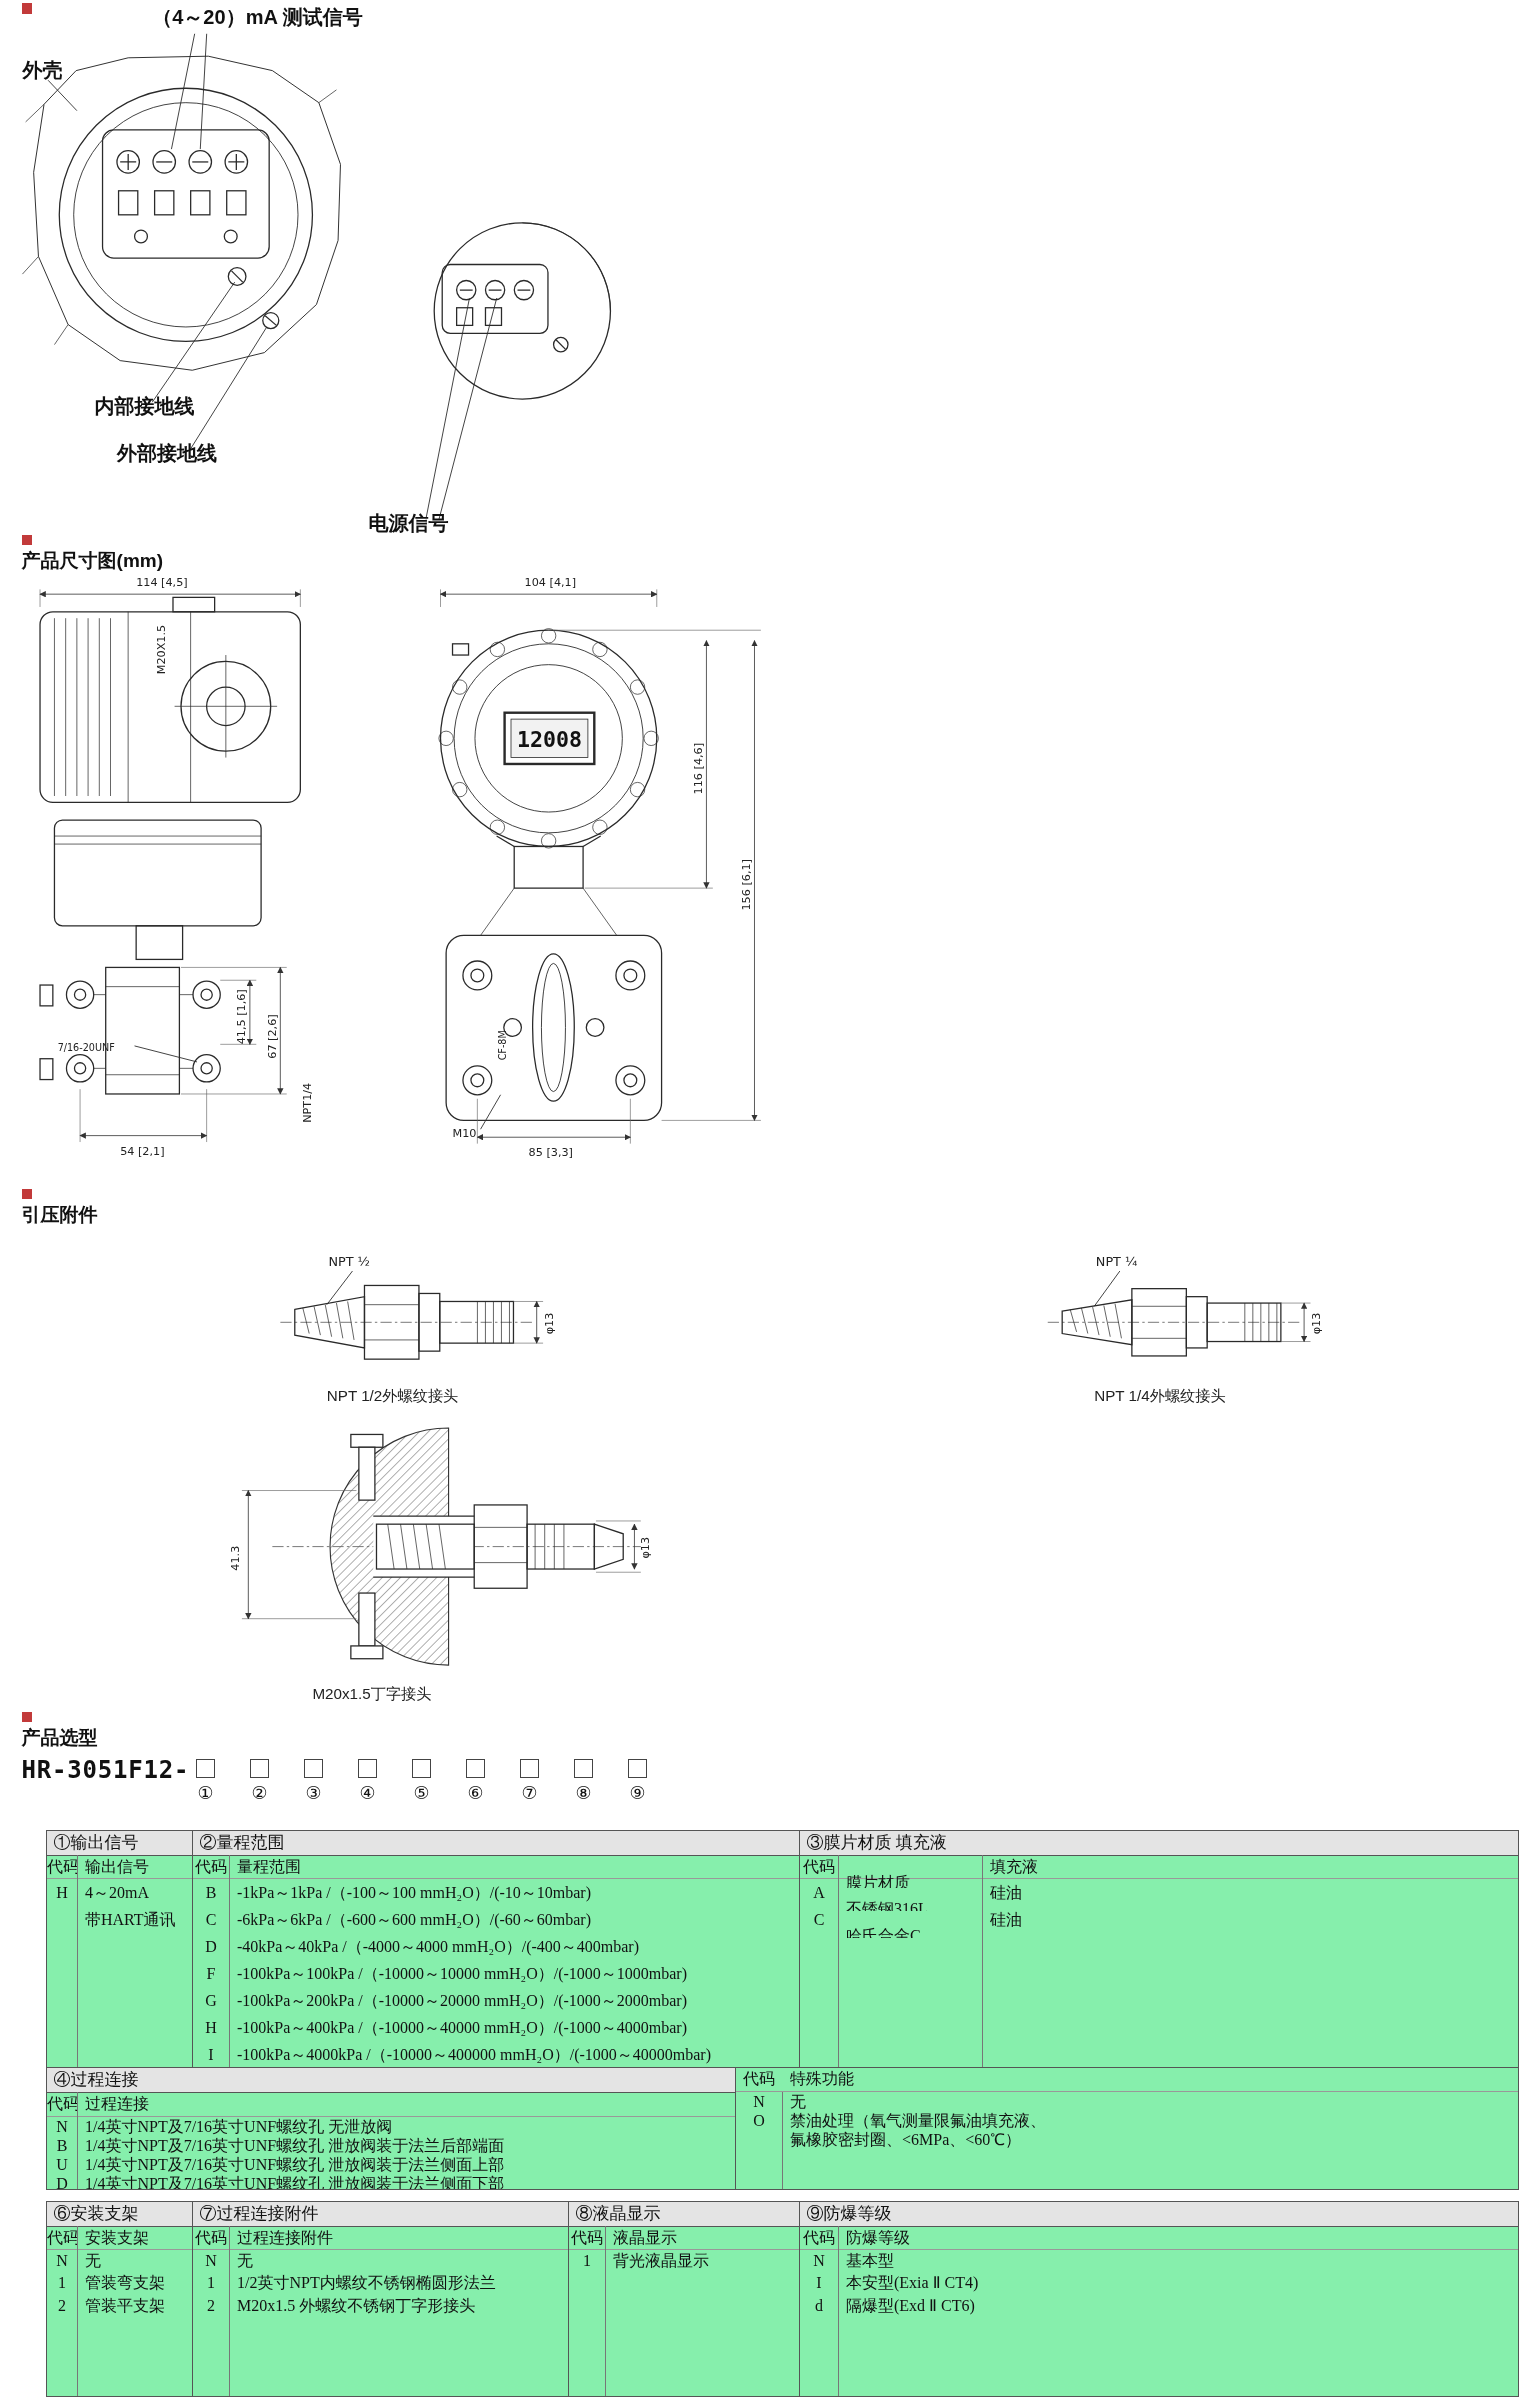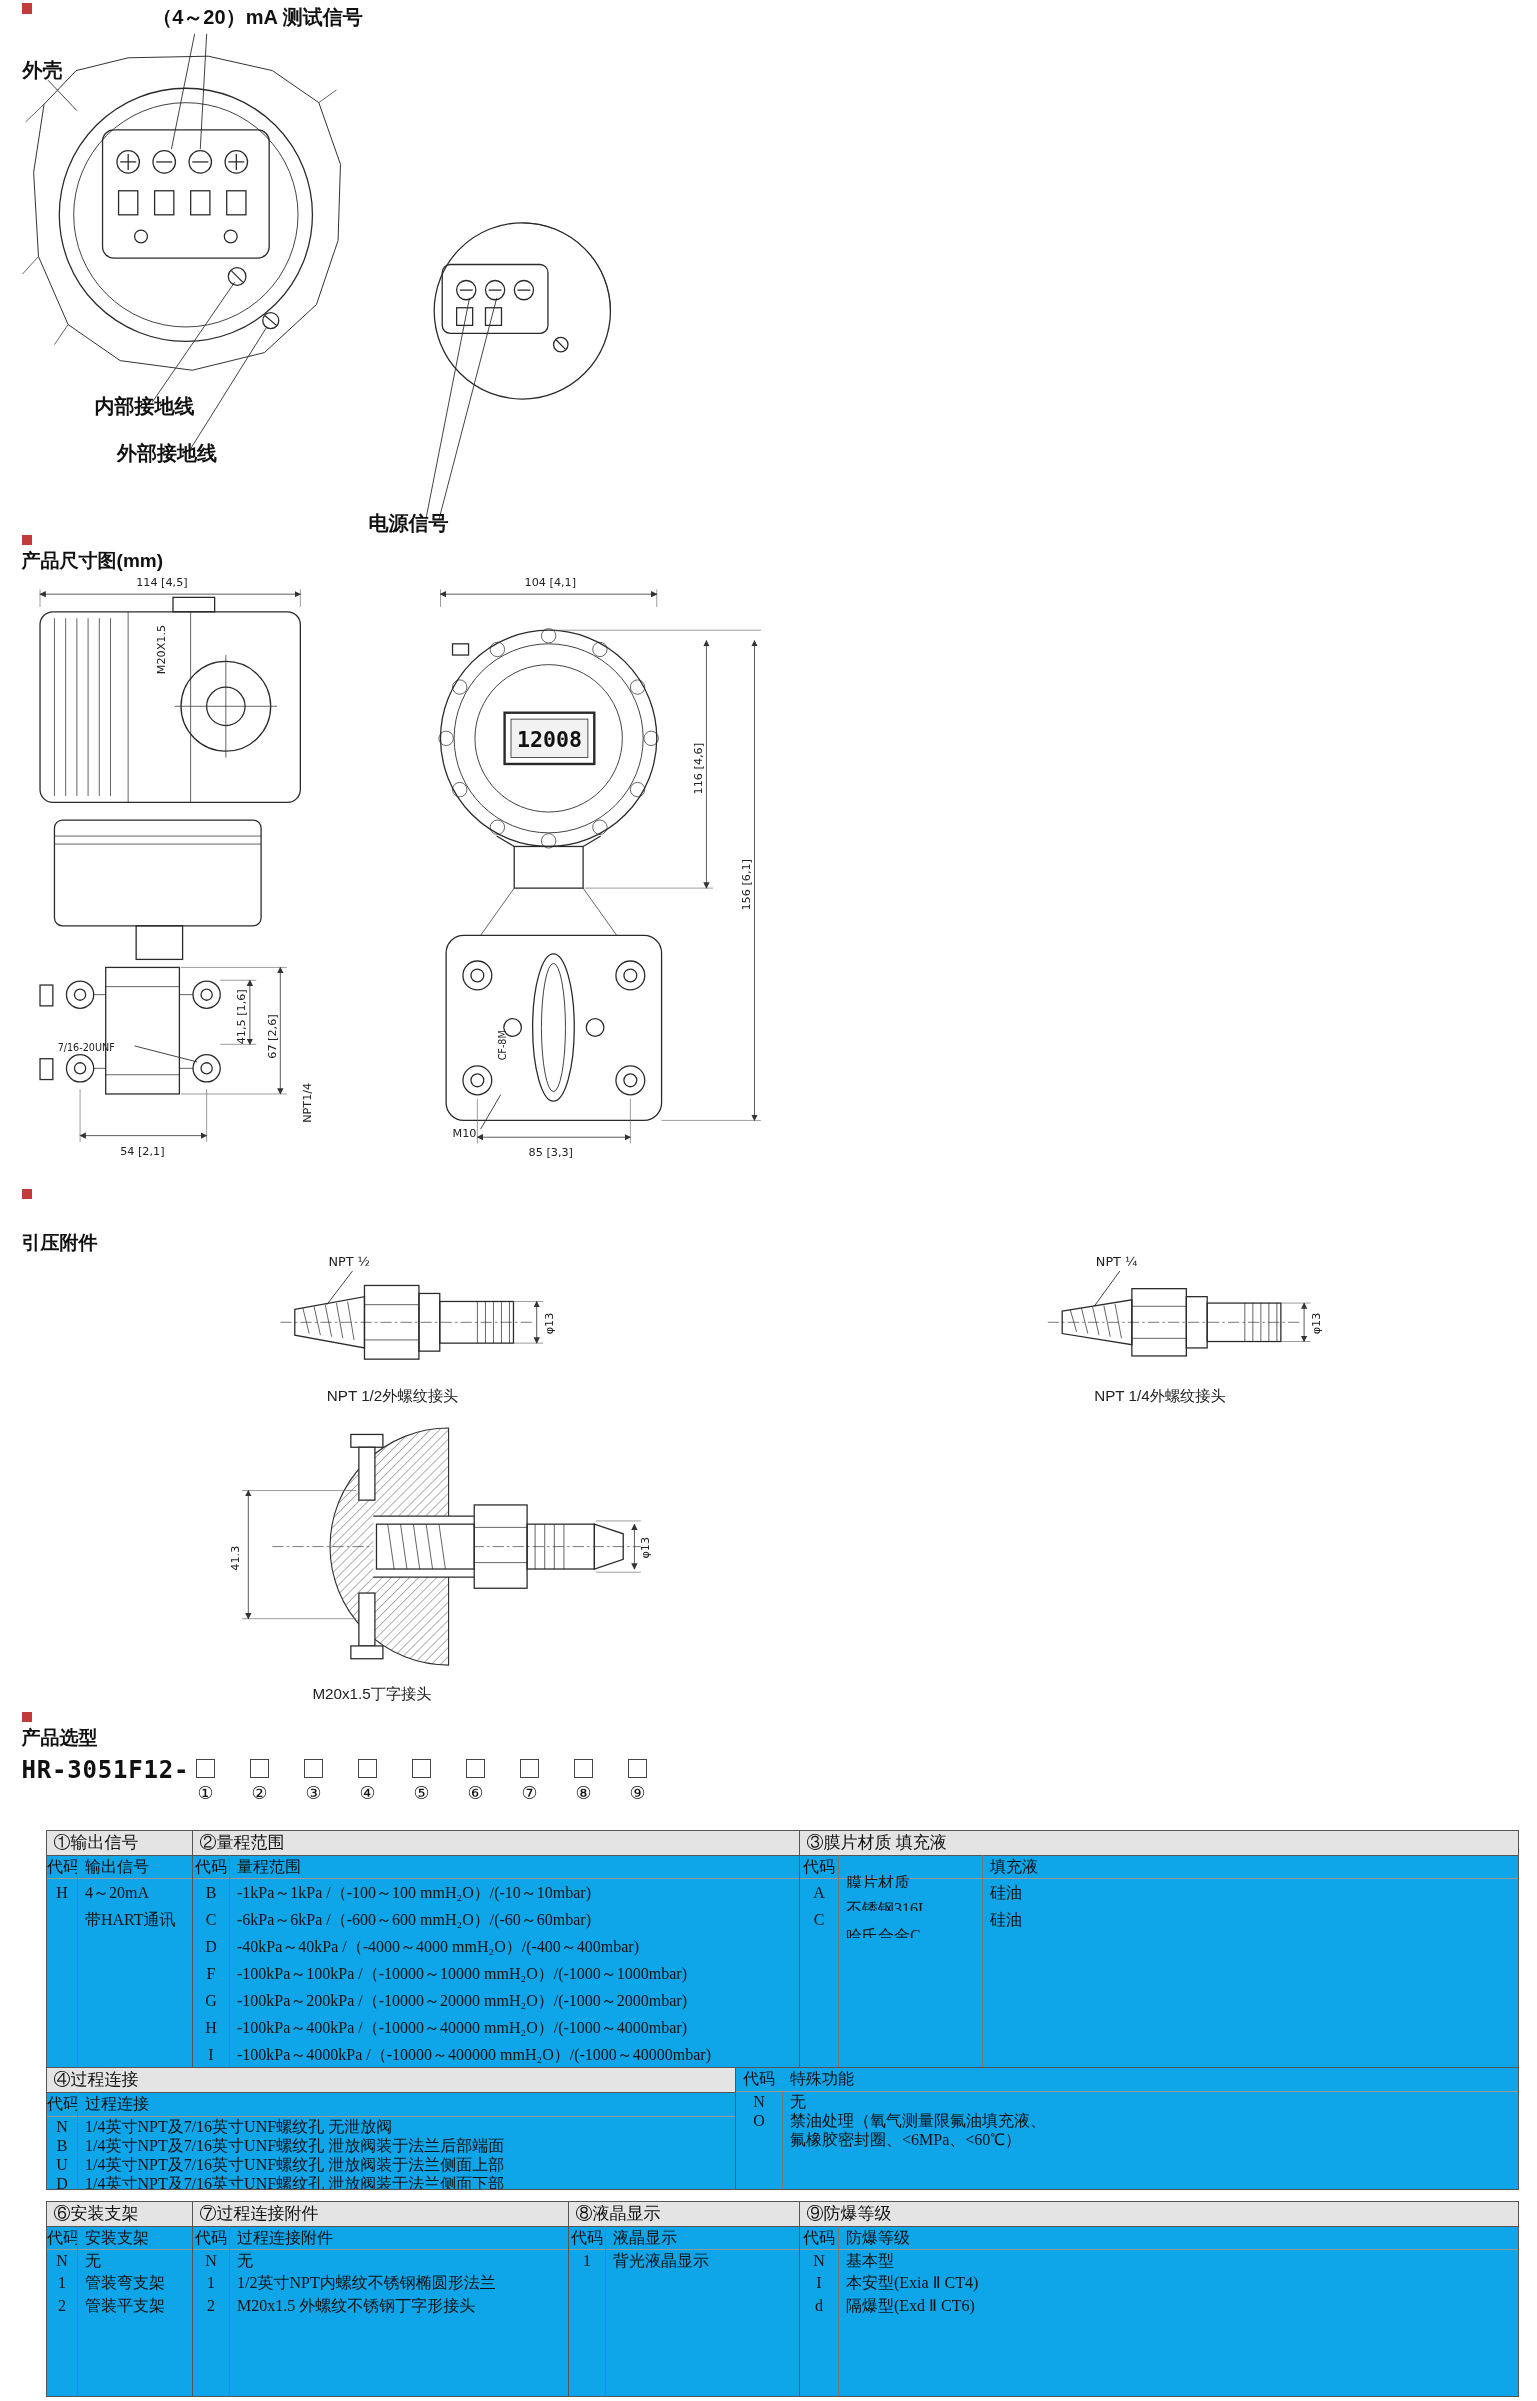--- a/index.html
+++ b/index.html
@@ -26,21 +26,21 @@
   
   .model-row{position:absolute;left:21.6px;top:1757px;display:flex;align-items:flex-start;}
   .model{font:700 24px "DejaVu Sans Mono", monospace;letter-spacing:0.8px;line-height:26px;margin-right:6px;}
   .positions{display:flex;gap:34px;margin-top:1.6px;}
   .pos{display:flex;flex-direction:column;align-items:center;width:20px;}
   .checkbox{width:19px;height:19px;border:1.6px solid #444;box-sizing:border-box;background:#fff;}
   .pos-num{margin-top:7.2px;font-size:17.6px;line-height:17.6px;font-family:"DejaVu Sans", sans-serif;}
 
   
   .big-table{position:absolute;left:46px;top:1830px;width:1473px;font-family:"Liberation Serif", serif;font-size:16px;color:#111;}
-  .band{display:flex;border:0.8px solid #555;box-sizing:border-box;background:#0ea5e9;}
+  .band{display:flex;border:0.8px solid #555;box-sizing:border-box;background:#86efac;}
   .band.b2{margin-top:-0.8px;height:123px;}
   .band.b1{height:238px;}
   .band.b3{margin-top:10.4px;height:196px;}
   .tsec{position:relative;box-sizing:border-box;border-right:0.8px solid #555;overflow:hidden;}
   .tsec:last-child{border-right:none;flex:1;}
   .tsec::after{content:"";position:absolute;left:var(--codew);top:24px;bottom:0;width:0.8px;background:#777;}
   .tsec.threecol::before{content:"";position:absolute;left:calc(var(--codew) + var(--matw));top:24px;bottom:0;width:0.8px;background:#777;}
   .tsec-head{height:24px;line-height:24px;background:#e4e4e4;border-bottom:0.8px solid #555;padding:0 6.4px;font-size:17px;white-space:nowrap;}
   .trow{display:flex;}
   .thead-row{height:22.4px;line-height:22.4px;border-bottom:0.8px solid #999;}
@@ -223,21 +223,21 @@
   <path class="ext" d="M806,687 H930"></path>
   <path class="dl" d="M922,88 V687" marker-start="url(#arw1)" marker-end="url(#arw1)"></path>
   <text class="dim" transform="rotate(-90 916 425)" x="916" y="425">156 [6,1]</text>
   <path class="leader" d="M580,698 L605,655"></path>
   <text class="dim" x="545" y="708">M10</text>
   <path class="ext" d="M576,660 V716 M767,660 V716"></path>
   <path class="dl" d="M576,708 H767" marker-start="url(#arw1)" marker-end="url(#arw1)"></path>
   <text class="dim" x="640" y="732">85 [3,3]</text>
 </svg>
 
-<div class="sec-title" style="left:21.6px;top:1230px;">引压附件</div>
+<div class="sec-title" style="left:21.6px;top:1202px;">引压附件</div>
 
 <svg style="left:0;top:1234px;" width="1538" height="481" viewBox="0 0 1920 600">
   <defs>
     <marker id="arw2" viewBox="0 0 10 10" refX="9" refY="5" markerWidth="8" markerHeight="8" orient="auto-start-reverse">
       <path d="M0,0 L10,5 L0,10 Z" fill="#333"></path>
     </marker>
     <pattern id="hatch" width="8" height="8" patternTransform="rotate(45)" patternUnits="userSpaceOnUse">
       <line x1="0" y1="0" x2="0" y2="8" stroke="#666" stroke-width="1.3"></line>
     </pattern>
   </defs>

